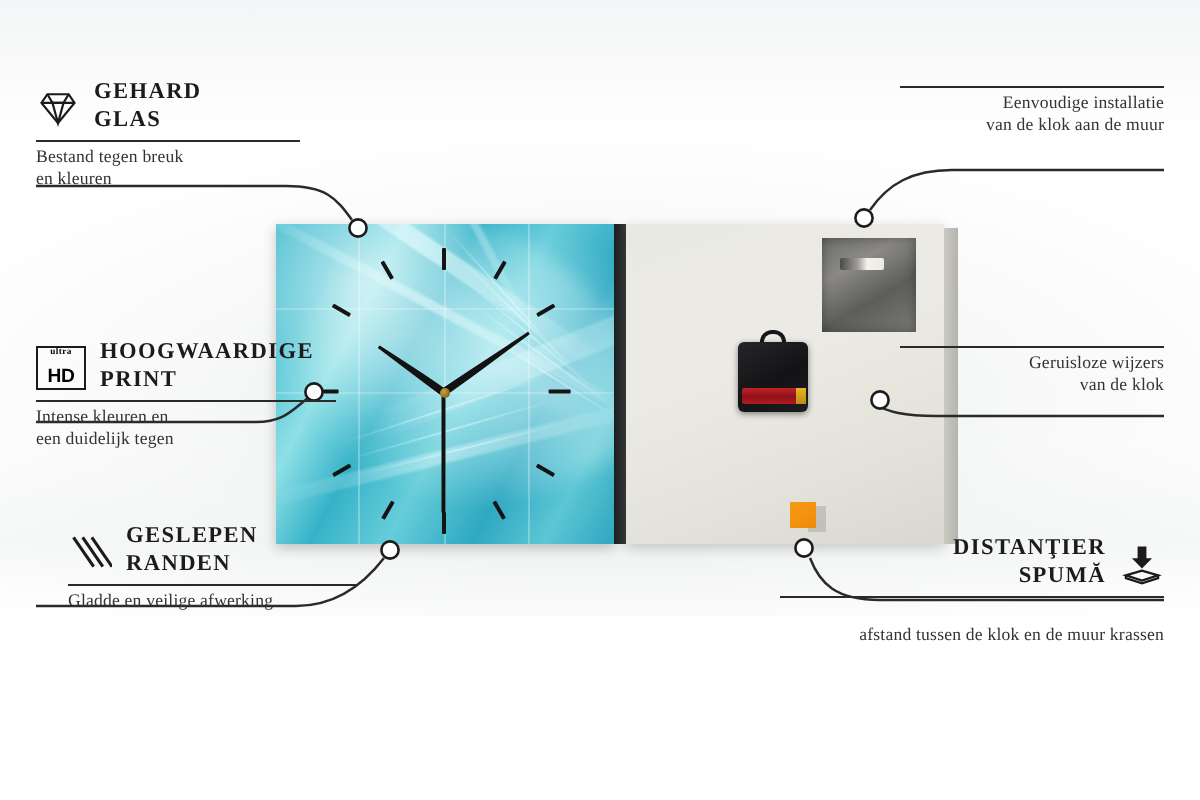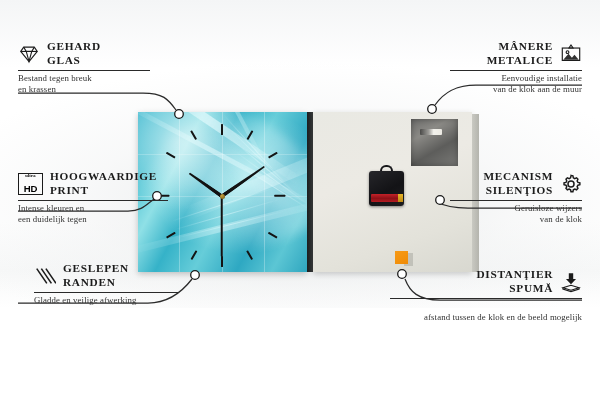--- a/index.html
+++ b/index.html
@@ -230,21 +230,21 @@
         </svg>
       </span>
       <span class="title">
         <span>GEHARD</span><br>
         <span>GLAS</span>
       </span>
     </div>
     <div class="rule"></div>
     <div class="desc">
       <span>Bestand tegen breuk</span><br>
-      <span>en krassen</span>
+      <span>en kleuren</span>
     </div>
   </div>
 
   <div class="callout left" style="left:18px; top:170px; width:150px;">
     <div class="head">
       <span id="hd-badge">
         <span class="u">ultra</span>
         <span class="hd">HD</span>
       </span>
       <span class="title">
@@ -273,54 +273,28 @@
         <span>RANDEN</span>
       </span>
     </div>
     <div class="rule"></div>
     <div class="desc">
       <span>Gladde en veilige afwerking</span>
     </div>
   </div>
 
   <div class="callout right" style="left:450px; top:40px; width:132px;">
-    <div class="head">
-      <span class="title">
-        <span>MÂNERE</span><br>
-        <span>METALICE</span>
-      </span>
-      <span class="ico">
-        <svg viewBox="0 0 24 24" fill="none" stroke="currentColor" stroke-width="1.25">
-          <rect x="2.5" y="5.5" width="19" height="13.5"></rect>
-          <path d="M12 2.2 L14.2 5.5 H9.8 Z"></path>
-          <circle cx="8.2" cy="10" r="1.5"></circle>
-          <path d="M3.6 18.3 L9.3 11.8 L13 16 L15.8 12.8 L20.4 18.3 Z" fill="currentColor" stroke="none" opacity="0.9"></path>
-        </svg>
-      </span>
-    </div>
     <div class="rule"></div>
     <div class="desc">
       <span>Eenvoudige installatie</span><br>
       <span>van de klok aan de muur</span>
     </div>
   </div>
 
   <div class="callout right" style="left:450px; top:170px; width:132px;">
-    <div class="head">
-      <span class="title">
-        <span>MECANISM</span><br>
-        <span>SILENŢIOS</span>
-      </span>
-      <span class="ico">
-        <svg viewBox="0 0 24 24" fill="none" stroke="currentColor" stroke-width="1.6">
-          <path d="M12 2.6 l2.1 .55 .45 2.1 1.5 .88 2-0.85 1.5 1.5 -0.85 2 .88 1.5 2.1 .45 0 2.12 -2.1 .45 -.88 1.5 .85 2 -1.5 1.5 -2-0.85 -1.5 .88 -.45 2.1 -2.12 0 -.45-2.1 -1.5-.88 -2 .85 -1.5-1.5 .85-2 -.88-1.5 -2.1-.45 0-2.12 2.1-.45 .88-1.5 -.85-2 1.5-1.5 2 .85 1.5-.88 .45-2.1 Z"></path>
-          <circle cx="12" cy="12" r="3.3"></circle>
-        </svg>
-      </span>
-    </div>
     <div class="rule"></div>
     <div class="desc">
       <span>Geruisloze wijzers</span><br>
       <span>van de klok</span>
     </div>
   </div>
 
   <div class="callout right" style="left:390px; top:268px; width:192px;">
     <div class="head">
       <span class="title">
@@ -331,17 +305,17 @@
         <svg viewBox="0 0 24 24" fill="none" stroke="currentColor" stroke-width="1.2">
           <path d="M9.6 2.5 h4.8 v6.3 h3.1 L12 14.4 L6.5 8.8 h3.1 Z" fill="currentColor" stroke="none"></path>
           <path d="M12 15.6 L3.2 18.2 L12 21 L20.8 18.2 Z"></path>
           <path d="M3.2 18.2 v1.5 L12 22.5 L20.8 19.7 v-1.5"></path>
         </svg>
       </span>
     </div>
     <div class="rule"></div>
     <div class="desc">
       <br>
-      <span>afstand tussen de klok en de beeld mogelijk</span>
+      <span>afstand tussen de klok en de muur krassen</span>
     </div>
   </div>
 
 </div>
 
 </body></html>

